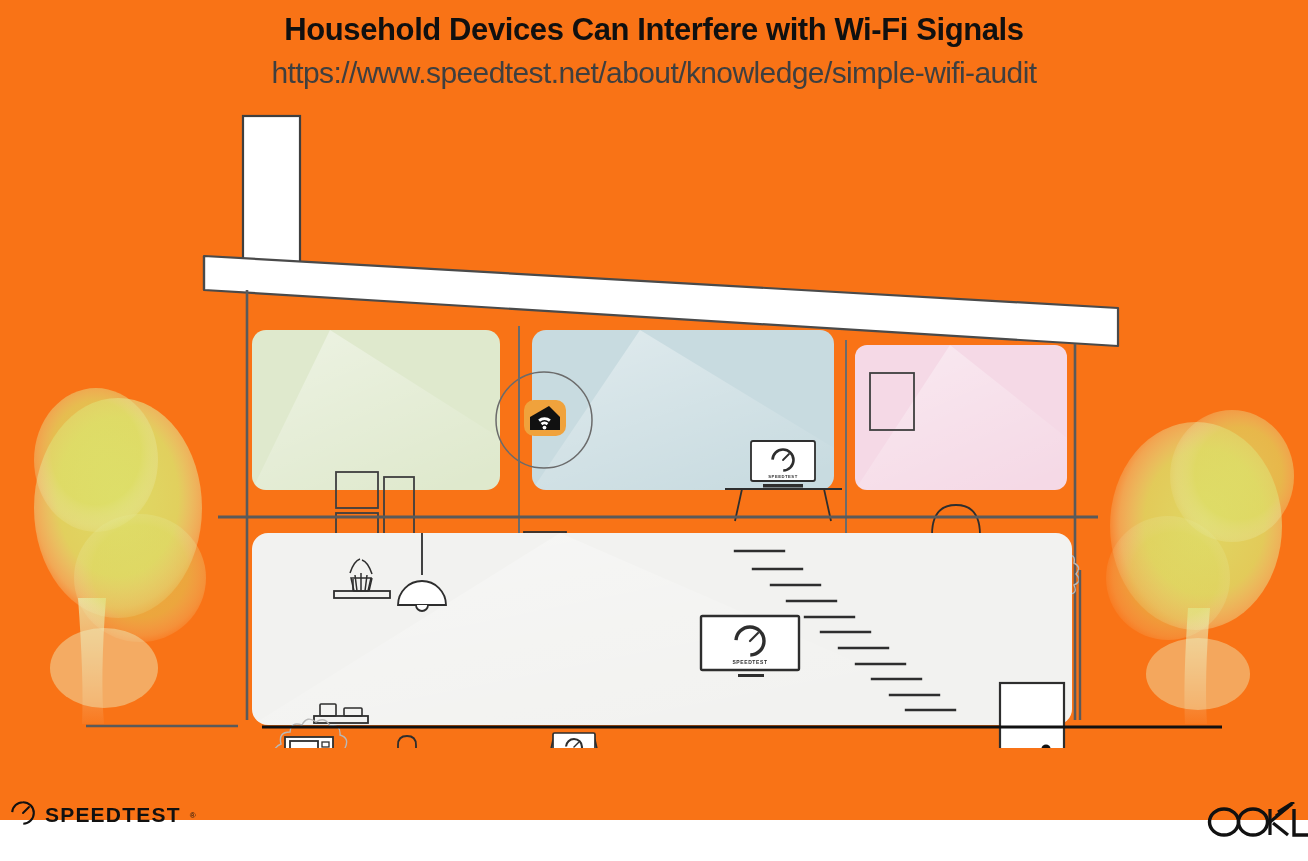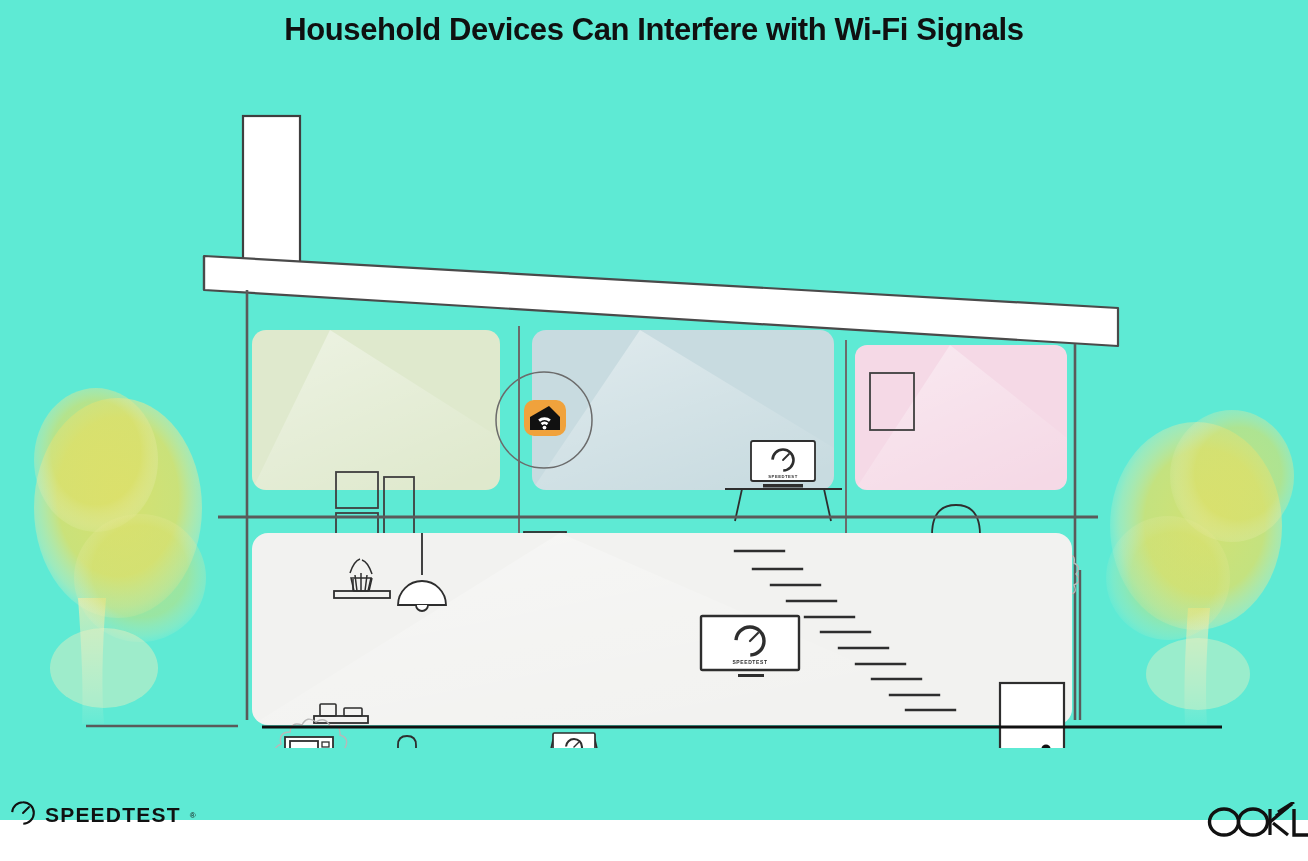--- a/index.html
+++ b/index.html
@@ -1,19 +1,19 @@
 <!DOCTYPE html>
 <html><head>
 <meta charset="utf-8">
 <title>Household Devices Can Interfere with Wi-Fi Signals</title>
 <style>
   html,body{margin:0;padding:0;background:#ffffff;}
   body{width:1308px;height:861px;overflow:hidden;
        font-family:"Liberation Sans", sans-serif;color:#1a1a1a;}
-  #page{position:relative;width:1308px;height:820px;background:#5eead4;}
+  #page{position:relative;width:1308px;height:820px;background:#f97316;}
 
   
   .header{position:absolute;left:0;top:0;width:1308px;text-align:center;}
   .title{font-family:"Liberation Sans", sans-serif;font-weight:bold;
          font-size:31px;letter-spacing:-0.4px;color:#101010;
          margin:10px 0 0 0;line-height:40px;}
   .subtitle{font-family:"Liberation Sans", sans-serif;font-weight:400;
             font-size:30px;color:#3f3f3f;line-height:42px;margin:2px 0 0 0;
             letter-spacing:-0.6px;}
 
@@ -30,20 +30,21 @@
   .brand-left .reg{font-size:8px;vertical-align:super;color:#111;}
   .brand-right{position:absolute;left:1206px;top:22px;}
 </style>
 </head>
 <body>
 
 <div id="page">
 
   <div class="header">
     <div class="title">Household Devices Can Interfere with Wi-Fi Signals</div>
+    <div class="subtitle">https://www.speedtest.net/about/knowledge/simple-wifi-audit</div>
   </div>
 
   <div class="art">
   <svg width="1308" height="640" viewBox="0 0 1308 640" xmlns="http://www.w3.org/2000/svg">
     <defs>
       <radialGradient id="folGrad" cx="50%" cy="45%" r="58%">
         <stop offset="0%" stop-color="#dde06a" stop-opacity="0.95"></stop>
         <stop offset="62%" stop-color="#dde06a" stop-opacity="0.85"></stop>
         <stop offset="86%" stop-color="#e8eaa3" stop-opacity="0.45"></stop>
         <stop offset="100%" stop-color="#f2f4d2" stop-opacity="0.04"></stop>

